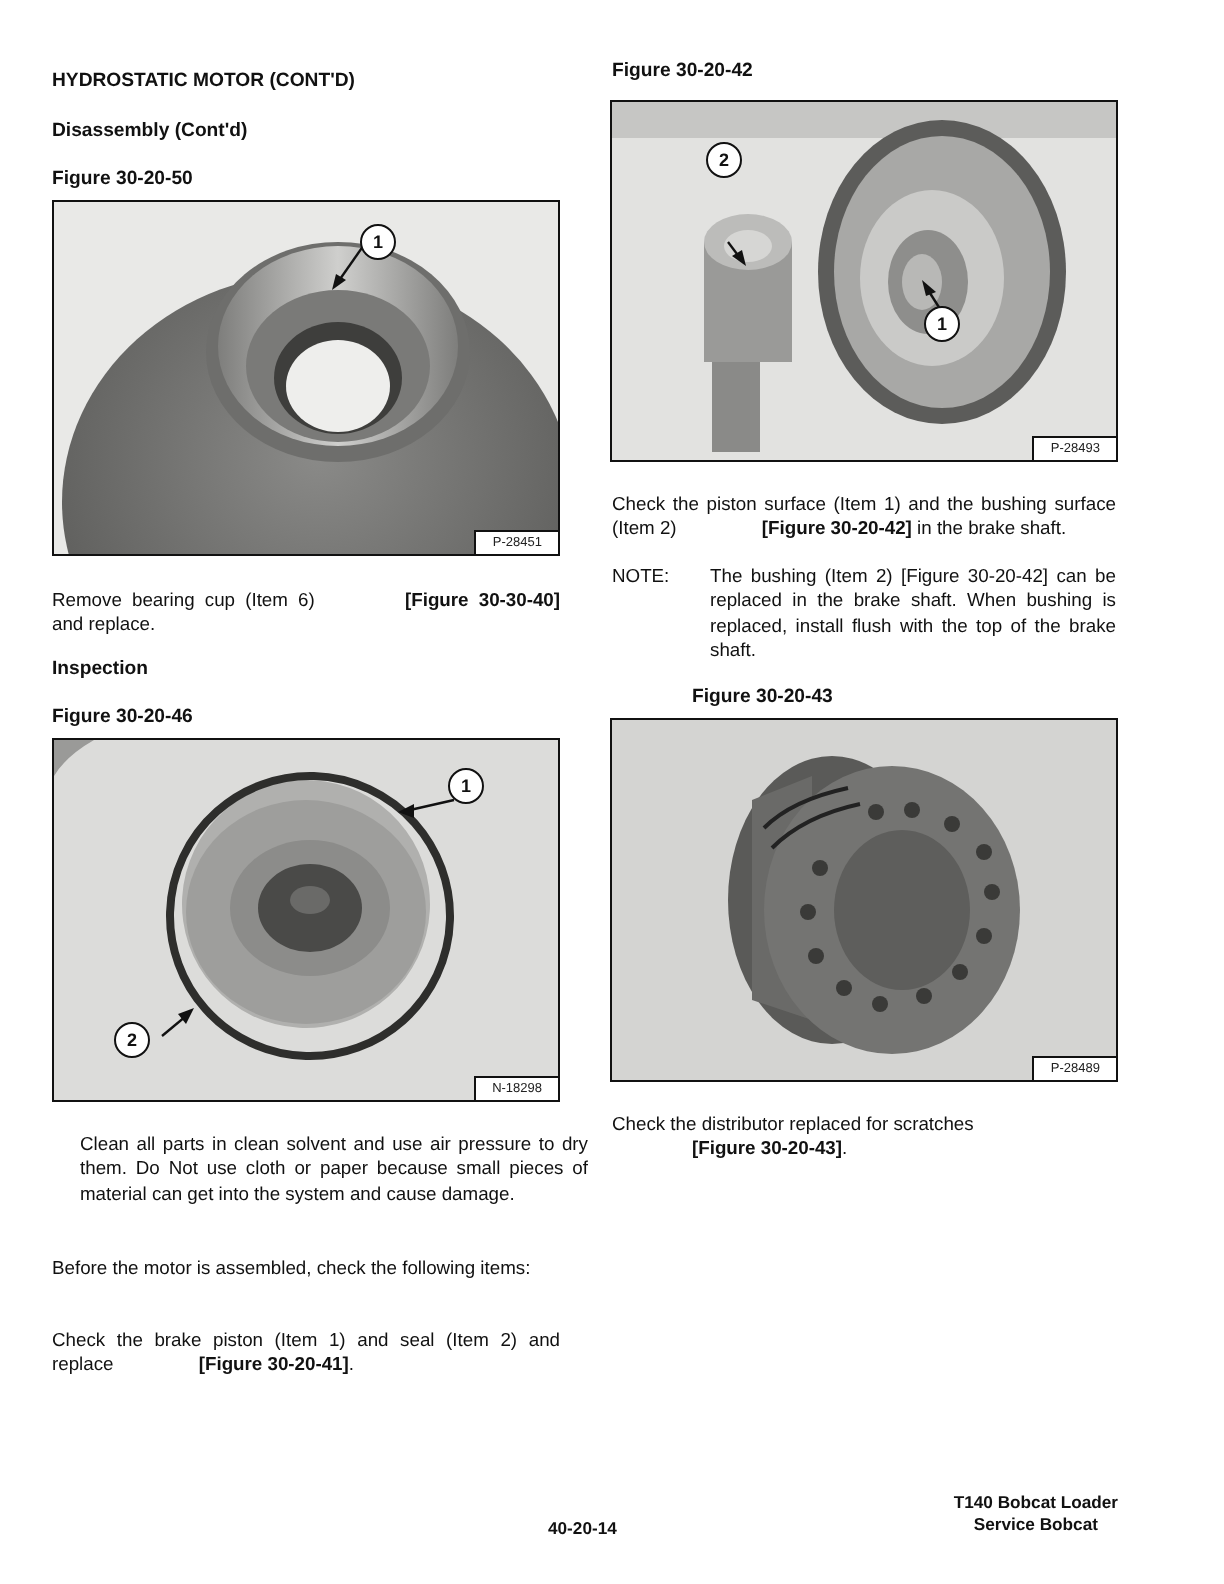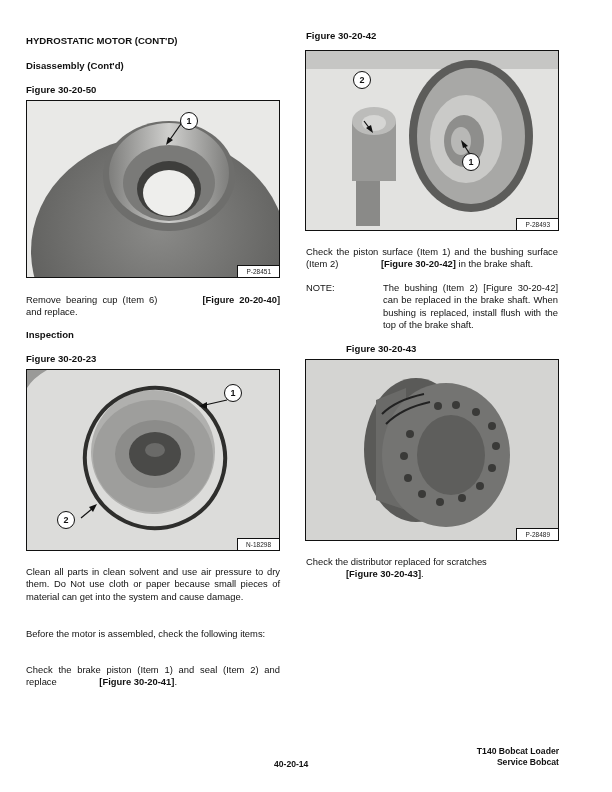--- a/index.html
+++ b/index.html
@@ -9,21 +9,21 @@
   .h { font-weight:bold; font-size:9.6px; }
   .p { font-size:9.4px; line-height:12.4px; text-align:justify; }
   .p b { font-weight:bold;padding-left:40px; }
   .fig { position:absolute; border:1.5px solid #111; overflow:hidden; box-sizing:border-box; }
   .tag { position:absolute; right:0; bottom:0; background:#fff; border-left:1px solid #111; border-top:1px solid #111;
          font-size:6.5px; padding:2px 8px; color:#222; }
   .callout { position:absolute; width:16px; height:16px; border:1.3px solid #111; border-radius:50%; background:#fff;
              font-size:9px; font-weight:bold; text-align:center; line-height:16px; box-sizing:content-box; }
   .note { font-size:9.4px; line-height:12.4px; font-weight:normal; }
   .note .lbl { position:absolute; left:0; top:0; }
-  .note .txt { margin-left:77px; text-align:justify; }
+  .note .txt { margin-left:49px; text-align:justify; }
   .foot { font-size:8.6px; font-weight:bold; line-height:11px; }
 </style>
 </head>
 <body>
 
 <div class="abs h" style="left:26px;top:35px;">HYDROSTATIC MOTOR (CONT'D)</div>
 <div class="abs h" style="left:26px;top:60px;">Disassembly (Cont'd)</div>
 <div class="abs h" style="left:26px;top:84px;">Figure 30-20-50</div>
 
 <div class="fig" style="left:26px;top:100px;width:254px;height:178px;background:#e9e9e7;">
@@ -45,45 +45,45 @@
     <ellipse cx="142" cy="82" rx="46" ry="38" fill="#7a7a78"></ellipse>
     <ellipse cx="142" cy="88" rx="32" ry="28" fill="#3e3e3c"></ellipse>
     <ellipse cx="142" cy="92" rx="26" ry="23" fill="#eeeeec"></ellipse>
     <line x1="156" y1="20" x2="142" y2="40" stroke="#111" stroke-width="1.2"></line>
     <polygon points="139,44 141,36 146,39" fill="#111"></polygon>
   </svg>
   <div class="callout" style="left:153px;top:11px;">1</div>
   <div class="tag">P-28451</div>
 </div>
 
-<div class="abs p" style="left:26px;top:294px;width:254px;"><span>Remove bearing cup (Item 6) </span><b>[Figure 20-20-40]</b><span> and replace.</span></div>
+<div class="abs p" style="left:26px;top:294px;width:254px;"><span>Remove bearing cup (Item 6) </span><b>[Figure 30-30-40]</b><span> and replace.</span></div>
 
 <div class="abs h" style="left:26px;top:329px;">Inspection</div>
-<div class="abs h" style="left:26px;top:353px;">Figure 30-20-23</div>
+<div class="abs h" style="left:26px;top:353px;">Figure 30-20-46</div>
 
 <div class="fig" style="left:26px;top:369px;width:254px;height:182px;background:#dcdcda;">
   <svg width="254" height="182" viewBox="0 0 254 182">
     <path d="M0,0 L20,0 Q6,8 0,18 Z" fill="#9a9a98"></path>
     <ellipse cx="126" cy="82" rx="62" ry="62" transform="rotate(-8 126 82)" fill="#b0b0ae"></ellipse>
     <ellipse cx="126" cy="86" rx="60" ry="56" fill="#9e9e9c"></ellipse>
     <ellipse cx="128" cy="84" rx="40" ry="34" fill="#8c8c8a"></ellipse>
     <ellipse cx="128" cy="84" rx="26" ry="22" fill="#4a4a48"></ellipse>
     <ellipse cx="128" cy="80" rx="10" ry="7" fill="#6a6a68"></ellipse>
     <ellipse cx="128" cy="88" rx="70" ry="70" transform="rotate(-20 128 88)" fill="none" stroke="#2e2e2c" stroke-width="4"></ellipse>
     <line x1="200" y1="30" x2="178" y2="35" stroke="#111" stroke-width="1.2"></line>
     <polygon points="172,36 180,32 180,39" fill="#111"></polygon>
     <line x1="54" y1="148" x2="66" y2="138" stroke="#111" stroke-width="1.2"></line>
     <polygon points="70,134 62,137 66,142" fill="#111"></polygon>
   </svg>
   <div class="callout" style="left:197px;top:14px;">1</div>
   <div class="callout" style="left:30px;top:141px;">2</div>
   <div class="tag">N-18298</div>
 </div>
 
-<div class="abs p" style="left:26px;top:566px;width:254px;">Clean all parts in clean solvent and use air pressure to dry them. Do Not use cloth or paper because small pieces of material can get into the system and cause damage.</div>
+<div class="abs p" style="left:40px;top:566px;width:254px;">Clean all parts in clean solvent and use air pressure to dry them. Do Not use cloth or paper because small pieces of material can get into the system and cause damage.</div>
 <div class="abs p" style="left:26px;top:628px;width:254px;">Before the motor is assembled, check the following items:</div>
 <div class="abs p" style="left:26px;top:664px;width:254px;"><span>Check the brake piston (Item 1) and seal (Item 2) and replace </span><b>[Figure 30-20-41]</b><span>.</span></div>
 
 <div class="abs h" style="left:306px;top:30px;">Figure 30-20-42</div>
 
 <div class="fig" style="left:305px;top:50px;width:254px;height:181px;background:#e2e2e0;">
   <svg width="254" height="181" viewBox="0 0 254 181">
     <rect x="0" y="0" width="254" height="18" fill="#c6c6c4"></rect>
     <ellipse cx="165" cy="85" rx="62" ry="76" fill="#5c5c5a"></ellipse>
     <ellipse cx="165" cy="85" rx="54" ry="68" fill="#a8a8a6"></ellipse>
@@ -136,16 +136,16 @@
     </g>
     <path d="M76,54 Q90,40 118,34" stroke="#222" stroke-width="2" fill="none"></path>
     <path d="M80,64 Q96,48 124,42" stroke="#222" stroke-width="2" fill="none"></path>
   </svg>
   <div class="tag">P-28489</div>
 </div>
 
 <div class="abs p" style="left:306px;top:556px;width:252px;text-align:left;"><span>Check the distributor replaced for scratches </span><b>[Figure 30-20-43]</b><span>.</span></div>
 
 <div class="abs foot" style="left:274px;top:759px;">40-20-14</div>
-<div class="abs foot" style="right:53px;top:746px;text-align:right;">
+<div class="abs foot" style="right:53px;top:746px;text-align:center;">
   <div>T140 Bobcat Loader</div>
   <div>Service Bobcat</div>
 </div>
 
 </body></html>

